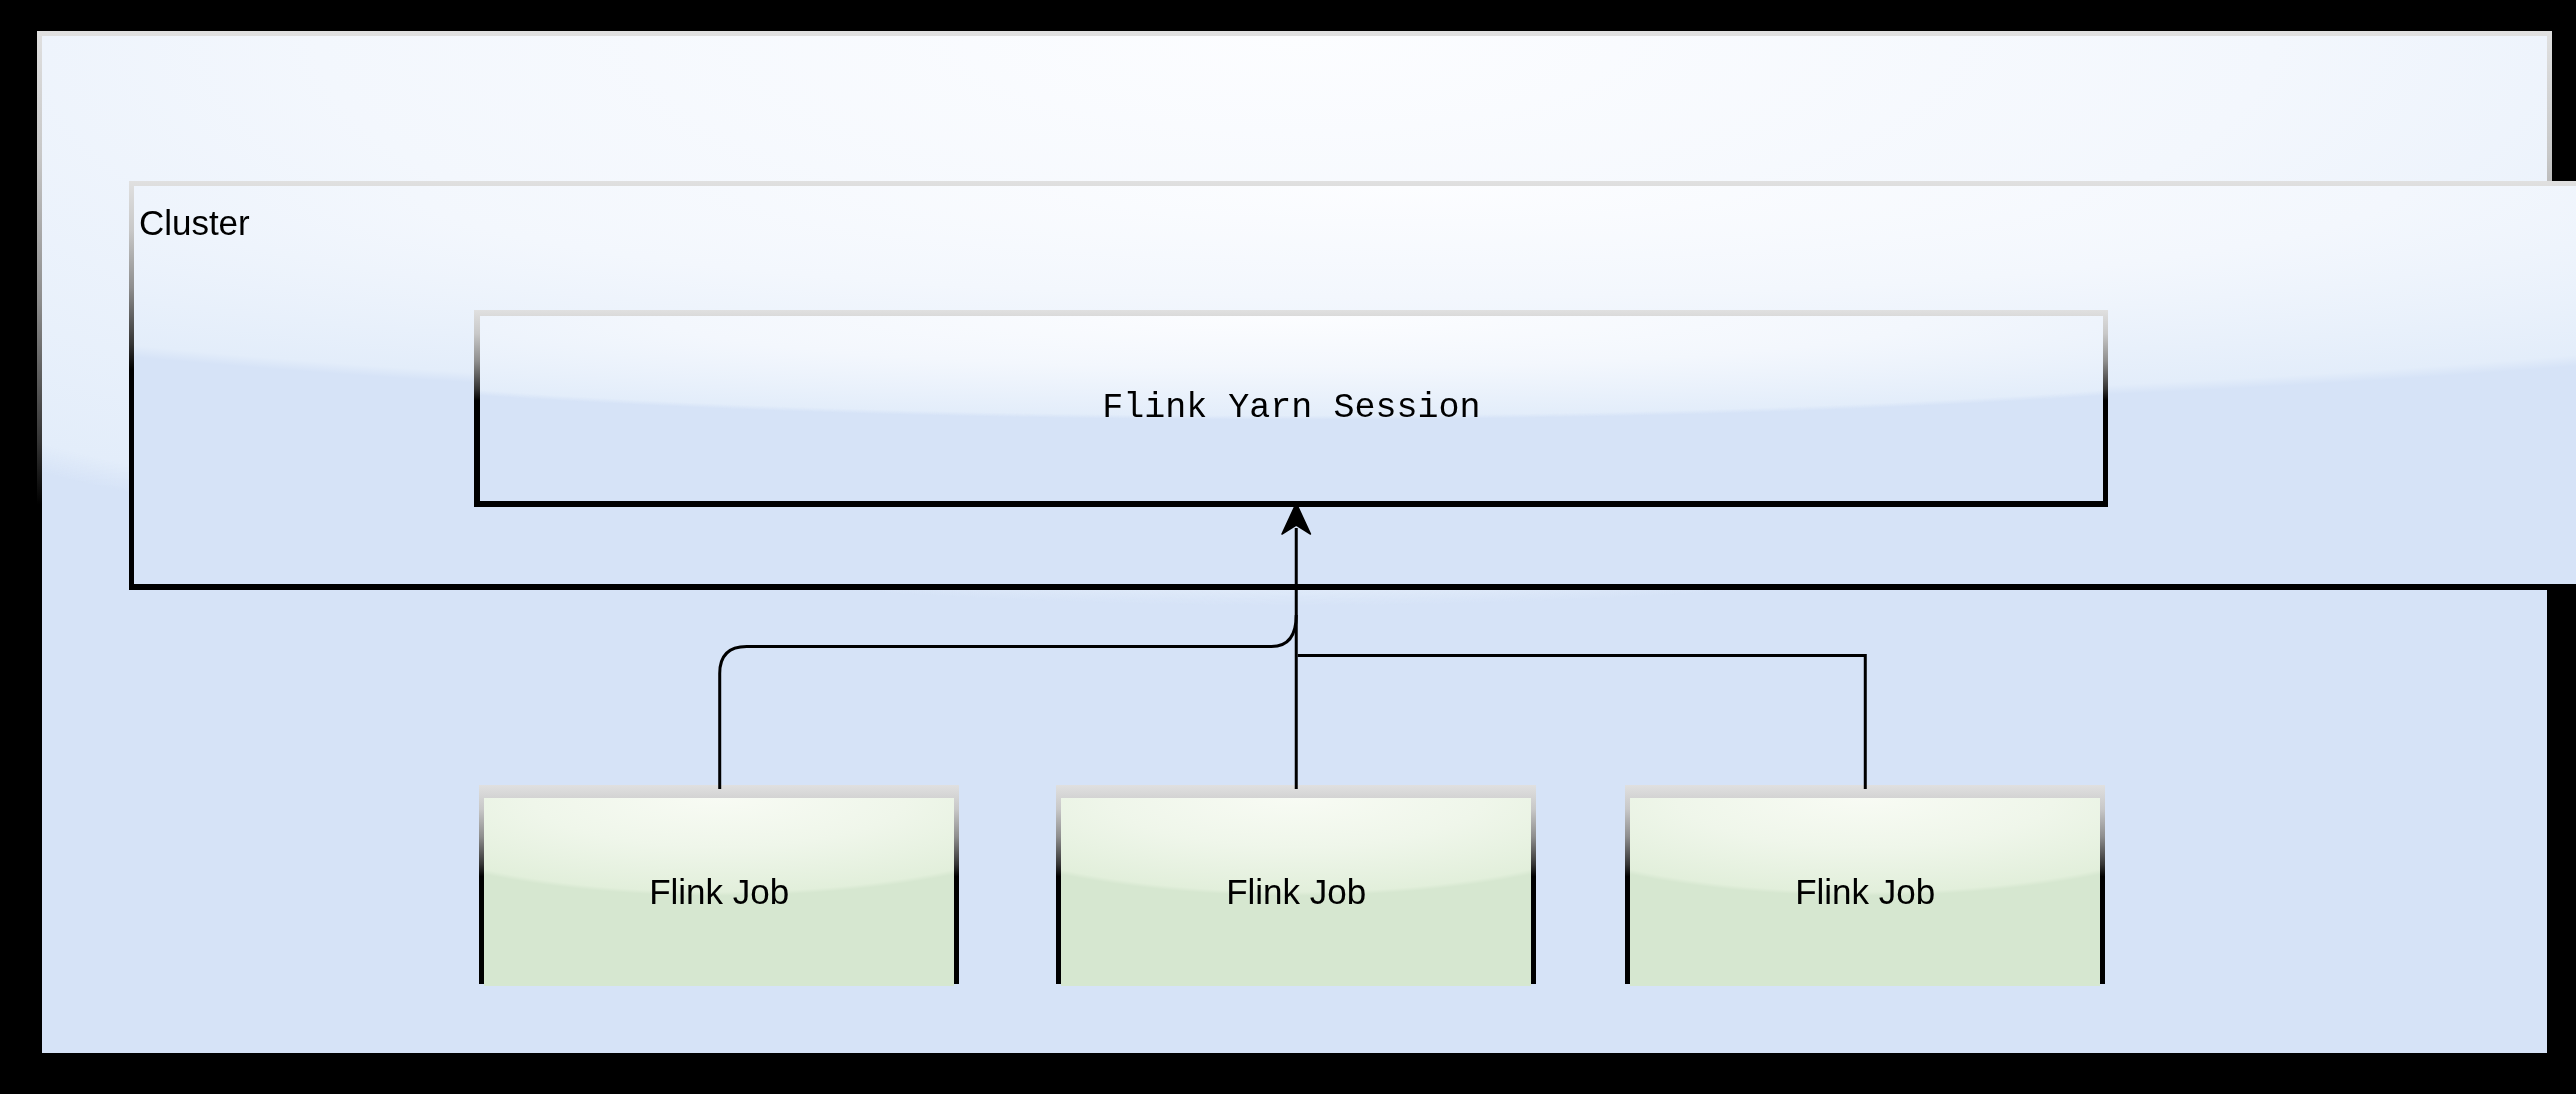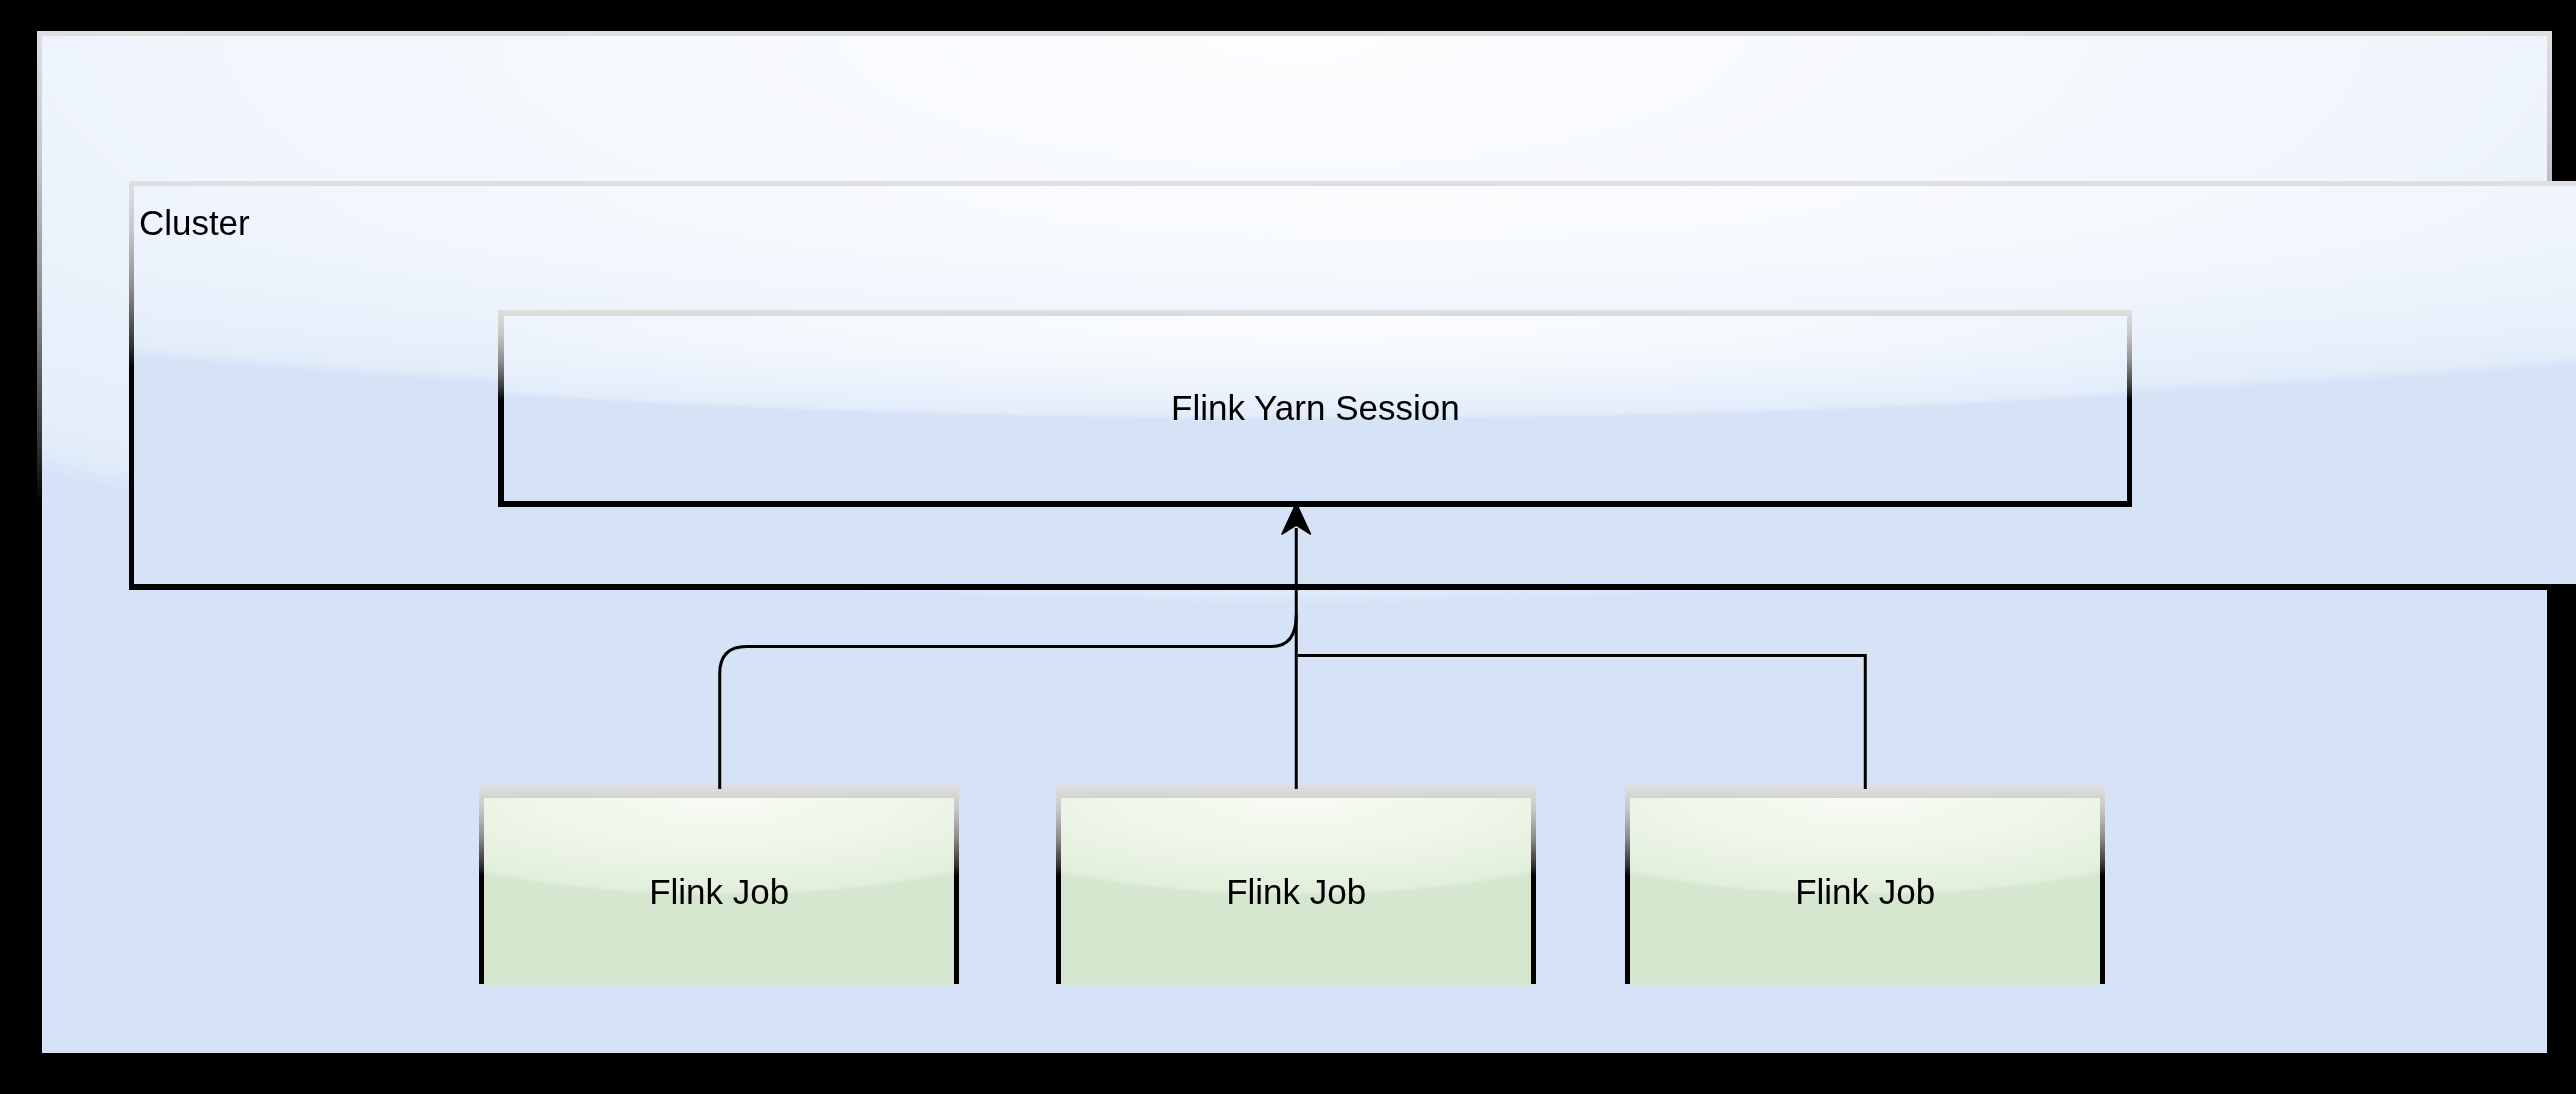--- a/index.html
+++ b/index.html
@@ -51,21 +51,21 @@
       radial-gradient(80% 52% at 50% 0%,
         #f8fbf4 0%,
         #eff6ea 50%,
         #e2efdb 96%,
         rgba(226,239,219,0) 100%),
       #d6e7d0;
     margin-top: 8px;
   }
   .canvas-bevel  { left: 37px;  top: 31px;  width: 2515px; height: 1029px; }
   .cluster-bevel { left: 87px; top: 145px; width: 2554px; height: 409px; }
-  .yarn-bevel    { left: 364px; top: 124px; width: 1634px; height: 197px; }
+  .yarn-bevel    { left: 340px; top: 124px; width: 1634px; height: 197px; font-family: Liberation Mono, monospace; }
   .job-bevel     { top: 749px;  width: 480px; height: 199px; }
   .job1 { left: 437px; }
   .job2 { left: 1014px; }
   .job3 { left: 1583px; }
 
   .cluster-label {
     position: absolute;
     left: 4.5px;
     top: 16.5px;
     font-size: 35px;

